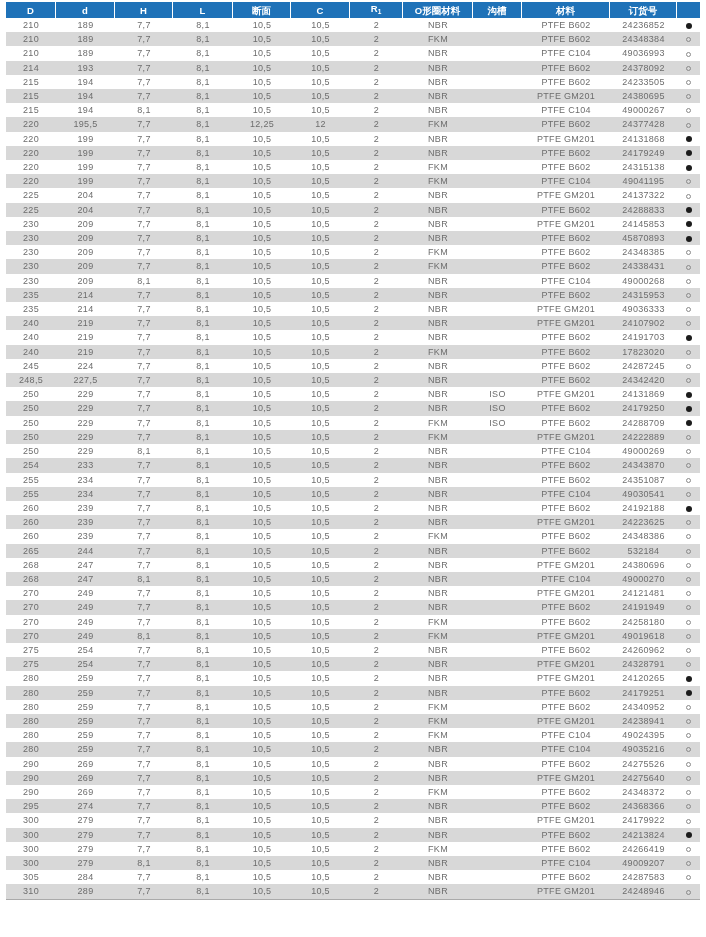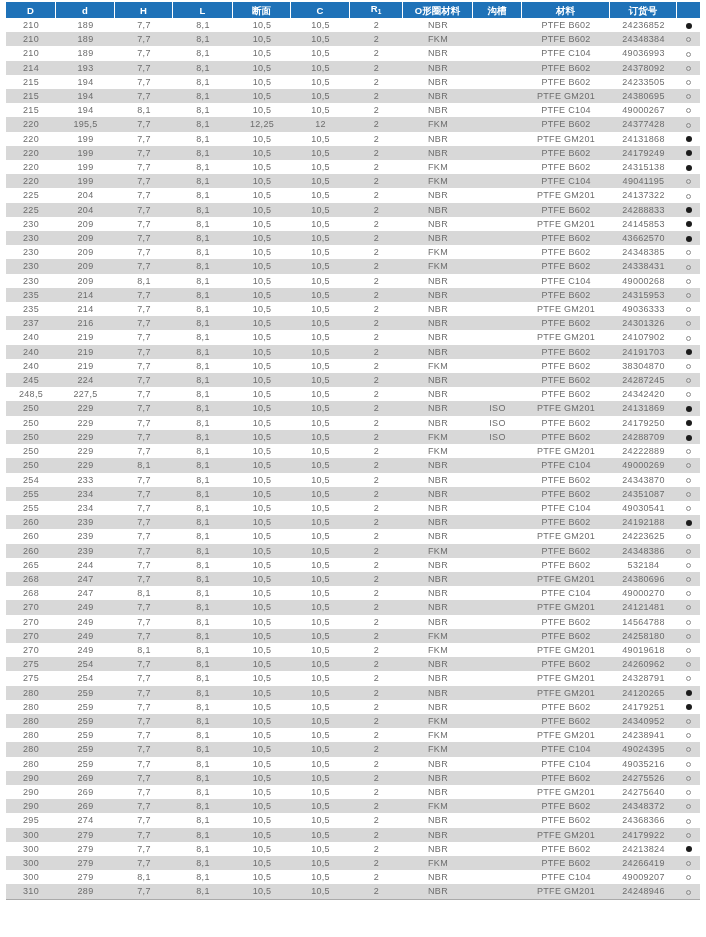--- a/index.html
+++ b/index.html
@@ -326,21 +326,21 @@
           <td>230</td>
           <td>209</td>
           <td>7,7</td>
           <td>8,1</td>
           <td>10,5</td>
           <td>10,5</td>
           <td>2</td>
           <td>NBR</td>
           <td></td>
           <td>PTFE B602</td>
-          <td>43662570</td>
+          <td>45870893</td>
           <td><span class="dot filled"></span></td>
         </tr>
         <tr>
           <td>230</td>
           <td>209</td>
           <td>7,7</td>
           <td>8,1</td>
           <td>10,5</td>
           <td>10,5</td>
           <td>2</td>
@@ -400,34 +400,20 @@
           <td>10,5</td>
           <td>10,5</td>
           <td>2</td>
           <td>NBR</td>
           <td></td>
           <td>PTFE GM201</td>
           <td>49036333</td>
           <td><span class="dot empty"></span></td>
         </tr>
         <tr>
-          <td>237</td>
-          <td>216</td>
-          <td>7,7</td>
-          <td>8,1</td>
-          <td>10,5</td>
-          <td>10,5</td>
-          <td>2</td>
-          <td>NBR</td>
-          <td></td>
-          <td>PTFE B602</td>
-          <td>24301326</td>
-          <td><span class="dot empty"></span></td>
-        </tr>
-        <tr>
           <td>240</td>
           <td>219</td>
           <td>7,7</td>
           <td>8,1</td>
           <td>10,5</td>
           <td>10,5</td>
           <td>2</td>
           <td>NBR</td>
           <td></td>
           <td>PTFE GM201</td>
@@ -452,21 +438,21 @@
           <td>240</td>
           <td>219</td>
           <td>7,7</td>
           <td>8,1</td>
           <td>10,5</td>
           <td>10,5</td>
           <td>2</td>
           <td>FKM</td>
           <td></td>
           <td>PTFE B602</td>
-          <td>38304870</td>
+          <td>17823020</td>
           <td><span class="dot empty"></span></td>
         </tr>
         <tr>
           <td>245</td>
           <td>224</td>
           <td>7,7</td>
           <td>8,1</td>
           <td>10,5</td>
           <td>10,5</td>
           <td>2</td>
@@ -704,21 +690,21 @@
           <td>270</td>
           <td>249</td>
           <td>7,7</td>
           <td>8,1</td>
           <td>10,5</td>
           <td>10,5</td>
           <td>2</td>
           <td>NBR</td>
           <td></td>
           <td>PTFE B602</td>
-          <td>14564788</td>
+          <td>24191949</td>
           <td><span class="dot empty"></span></td>
         </tr>
         <tr>
           <td>270</td>
           <td>249</td>
           <td>7,7</td>
           <td>8,1</td>
           <td>10,5</td>
           <td>10,5</td>
           <td>2</td>
@@ -957,20 +943,34 @@
           <td>279</td>
           <td>8,1</td>
           <td>8,1</td>
           <td>10,5</td>
           <td>10,5</td>
           <td>2</td>
           <td>NBR</td>
           <td></td>
           <td>PTFE C104</td>
           <td>49009207</td>
+          <td><span class="dot empty"></span></td>
+        </tr>
+        <tr>
+          <td>305</td>
+          <td>284</td>
+          <td>7,7</td>
+          <td>8,1</td>
+          <td>10,5</td>
+          <td>10,5</td>
+          <td>2</td>
+          <td>NBR</td>
+          <td></td>
+          <td>PTFE B602</td>
+          <td>24287583</td>
           <td><span class="dot empty"></span></td>
         </tr>
         <tr>
           <td>310</td>
           <td>289</td>
           <td>7,7</td>
           <td>8,1</td>
           <td>10,5</td>
           <td>10,5</td>
           <td>2</td>

